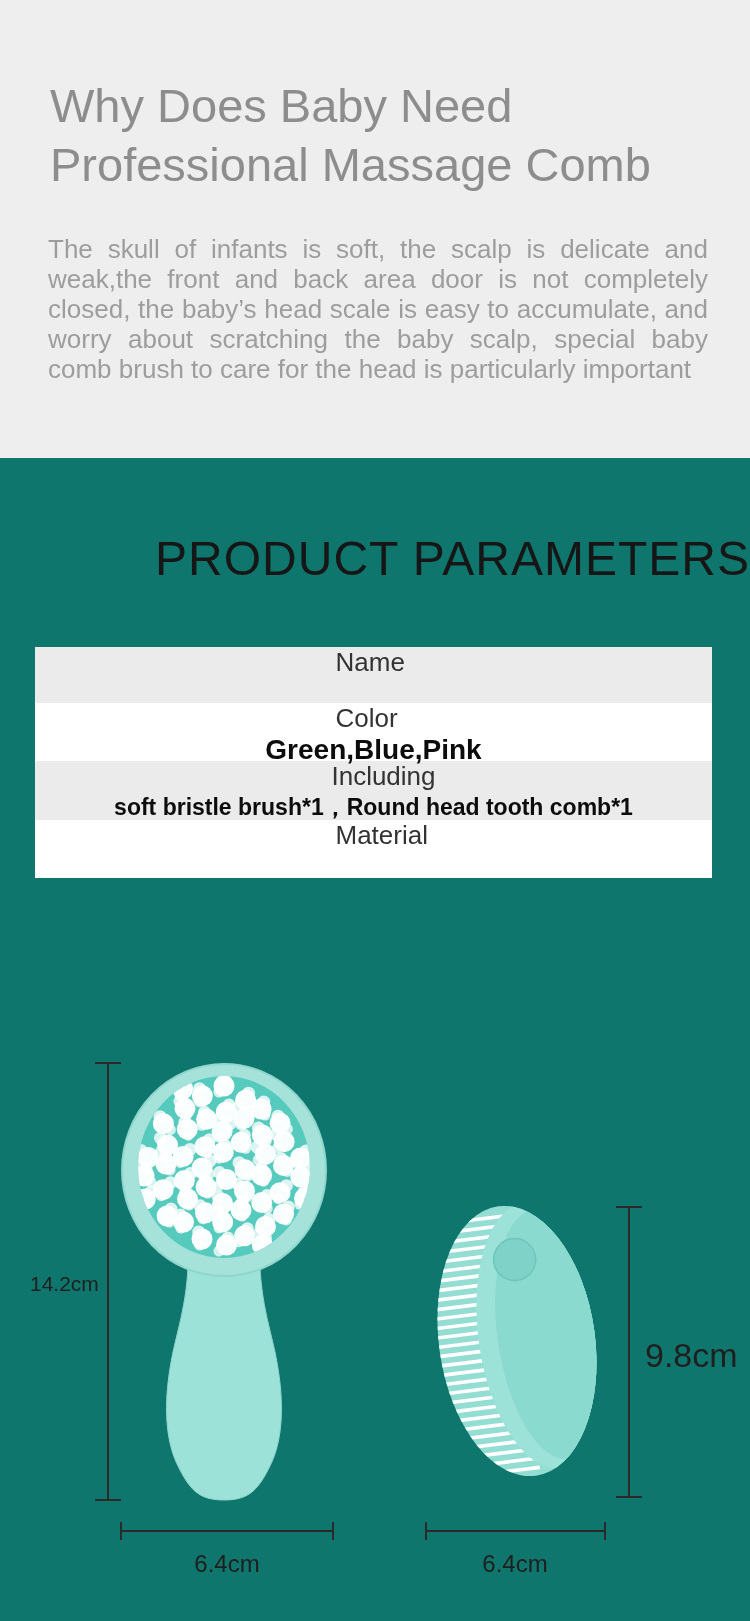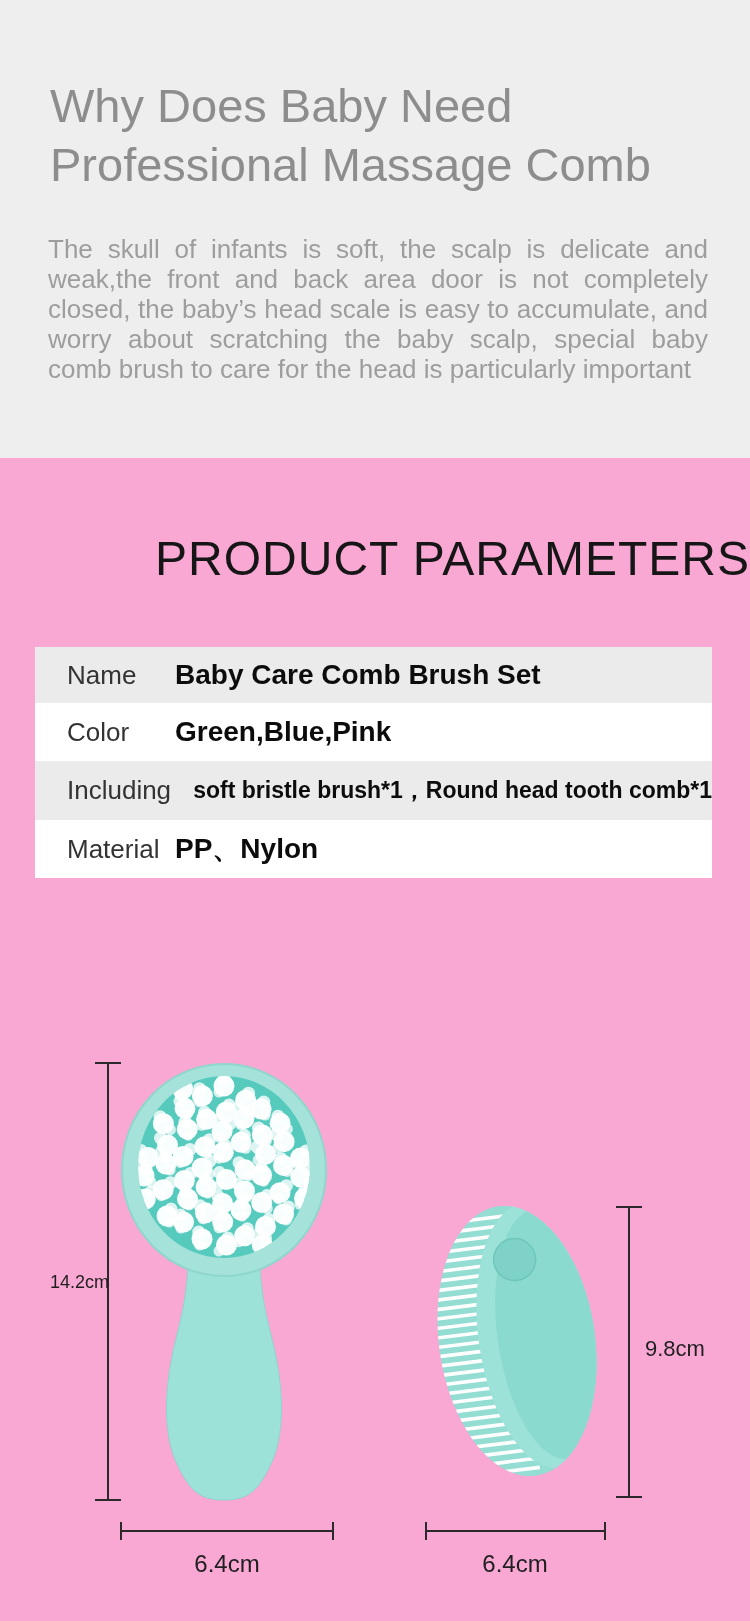--- a/index.html
+++ b/index.html
@@ -16,48 +16,48 @@
     --mint:#9de2d8;
     --mint-deep:#57cabe;
     --mint-light:#a5e2da;
     --mint-mid:#93ddd3;
     --mint-shade:#7fd2c7;
     --bristle:#ffffff;
   }
   *{margin:0;padding:0;box-sizing:border-box;}
   html,body{background:#ffffff;}
   body{font-family:"Liberation Sans","DejaVu Sans",sans-serif;}
-  #page{position:relative;width:750px;height:1621px;background:#f9a8d4;overflow:hidden;margin:0 auto;}
+  #page{position:relative;width:750px;height:1621px;background:#0f766e;overflow:hidden;margin:0 auto;}
 
   
   .hero{position:absolute;left:0;top:0;width:750px;height:458px;background:var(--hero-bg);}
   .hero-title{position:absolute;left:50px;top:76px;font-size:47px;line-height:59px;font-weight:400;color:var(--hero-heading);letter-spacing:0px;}
   .hero-body{position:absolute;left:48px;top:234px;width:660px;font-size:26px;line-height:30px;color:var(--hero-body);text-align:justify;}
 
   
   .section-title{position:absolute;left:0;top:530px;width:750px;text-align:right;font-size:48px;line-height:58px;font-weight:400;letter-spacing:1px;color:var(--section-title);}
   .param-table{position:absolute;left:35px;top:647px;width:677px;}
-  .param-row{display:flex;align-items:center;}
+  .param-row{display:flex;align-items:center;flex-direction:column;}
   .param-row:nth-child(odd){background:var(--row-gray);}
   .param-row:nth-child(even){background:#ffffff;}
   .param-row:nth-child(1){height:56px;}
   .param-row:nth-child(2){height:58px;}
   .param-row:nth-child(3){height:59px;justify-content:space-between;}
   .param-row:nth-child(4){height:58px;}
   .param-row:nth-child(5){height:57px;}
   .param-label{padding-left:32px;min-width:140px;padding-right:12px;font-size:26px;color:var(--table-label);font-weight:400;white-space:nowrap;}
   .param-value{font-size:28px;font-weight:700;color:var(--table-value);white-space:nowrap;}
   .param-value.value-sm{font-size:23px;}
   .note{position:absolute;left:67px;top:958px;width:650px;font-size:26px;line-height:38px;color:var(--note-text);}
 
   
   .diagram-svg{position:absolute;left:0;top:0;width:750px;height:1621px;}
   .measure-text{position:absolute;color:var(--measure-label);}
-  #label-brush-h{left:30px;top:1272px;font-size:18px;margin-left:20px;}
-  #label-comb-h{left:645px;top:1336px;font-size:22px;}
+  #label-brush-h{left:30px;top:1272px;font-size:21px;}
+  #label-comb-h{left:645px;top:1336px;font-size:34px;}
   #label-brush-w{left:167px;top:1550px;width:120px;text-align:center;font-size:24px;}
   #label-comb-w{left:455px;top:1550px;width:120px;text-align:center;font-size:24px;}
 
   .brush-handle{fill:var(--mint);stroke:#8ed6cb;stroke-width:1;}
   .brush-head-outer{fill:var(--mint-light);stroke:#8fd6cc;stroke-width:2;}
   .brush-head-inner{fill:var(--mint-deep);}
   .comb-base{fill:var(--mint-mid);}
   .comb-tooth-gap{stroke:#ffffff;stroke-width:3.6;}
   .comb-spine{fill:var(--mint);}
   .comb-spine-accent{fill:#8bdacf;}
@@ -75,33 +75,31 @@
       <div>Professional Massage Comb</div>
     </div>
     <div class="hero-body">The skull of infants is soft, the scalp is delicate and weak,the front and back area door is not completely closed, the baby’s head scale is easy to accumulate, and worry about scratching the baby scalp, special baby comb brush to care for the head is particularly important</div>
   </div>
 
   <div class="section-title">PRODUCT PARAMETERS</div>
 
   <div class="param-table">
     <div class="param-row">
       <div class="param-label">Name</div>
-      <div class="param-value">Baby Care Comb Brush Set</div>
     </div>
     <div class="param-row">
       <div class="param-label">Color</div>
       <div class="param-value">Green,Blue,Pink</div>
     </div>
     <div class="param-row">
       <div class="param-label">Including</div>
       <div class="param-value value-sm">soft bristle brush*1，Round head tooth comb*1</div>
     </div>
     <div class="param-row">
       <div class="param-label">Material</div>
-      <div class="param-value">PP、Nylon</div>
     </div>
   </div>
 
 
   <svg class="diagram-svg" viewBox="0 0 750 1621" xmlns="http://www.w3.org/2000/svg">
     <defs>
       <clipPath id="clip-bristles">
           <ellipse cx="224" cy="1167" rx="86" ry="91"></ellipse>
         </clipPath>
       <clipPath id="clip-comb">

